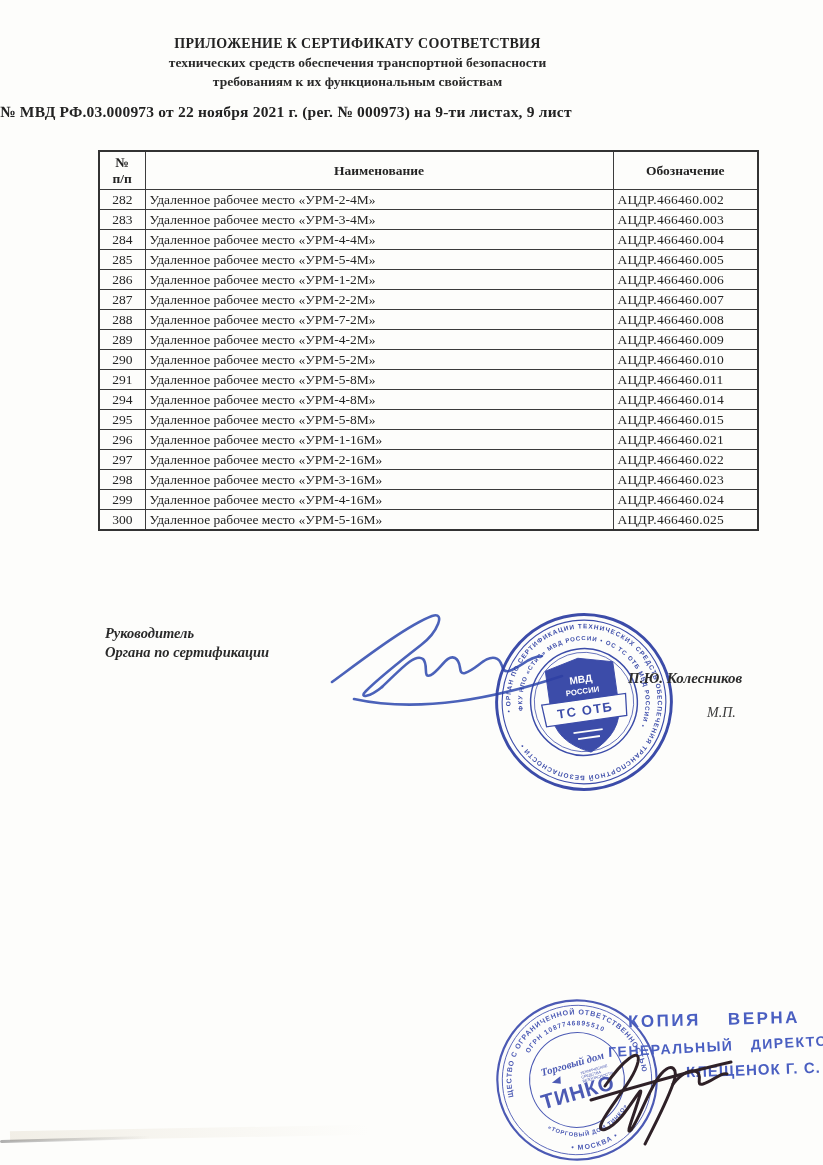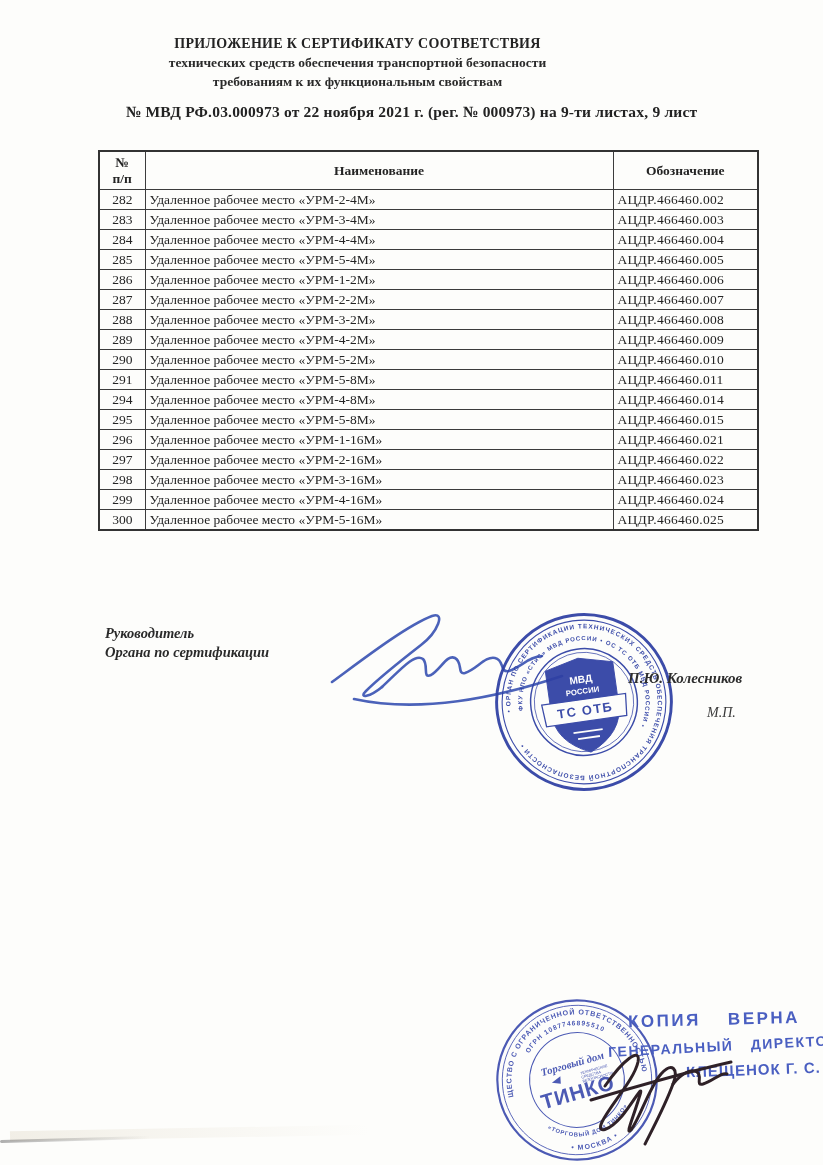--- a/index.html
+++ b/index.html
@@ -9,21 +9,21 @@
     font-family:"Liberation Serif","DejaVu Serif",serif;
     color:#1e1e1e;
     -webkit-font-smoothing:antialiased;
   }
   .page{position:absolute;inset:0;}
 
   
   .doc-header{position:absolute;top:36px;left:0;width:715px;text-align:center;}
   .title-main{font-size:14px;font-weight:bold;letter-spacing:.3px;color:#232323;}
   .title-sub{font-size:13.5px;font-weight:bold;margin-top:3px;color:#2a2a2a;}
-  .cert-line{position:absolute;top:103px;left:0;width:823px;text-align:center;
+  .cert-line{position:absolute;top:103px;left:0;width:823px;text-align:left;
     font-size:15.5px;font-weight:bold;color:#232323;letter-spacing:.2px;}
 
   
   .tbl-wrap{position:absolute;left:98px;top:150px;width:661px;}
   table.items{border-collapse:collapse;width:100%;table-layout:fixed;
     font-size:13.5px;color:#242424;}
   table.items td,table.items th{border:1px solid #3c3c3c;padding:0 4px;height:19px;
     line-height:1.15;overflow:hidden;white-space:nowrap;}
   table.items{border:2px solid #333;}
   table.items th{font-size:13.5px;font-weight:bold;text-align:center;height:37px;}
@@ -118,21 +118,21 @@
             <td class="c-name">Удаленное рабочее место «УРМ-1-2М»</td>
             <td class="c-desig">АЦДР.466460.006</td>
           </tr>
           <tr>
             <td class="c-num">287</td>
             <td class="c-name">Удаленное рабочее место «УРМ-2-2М»</td>
             <td class="c-desig">АЦДР.466460.007</td>
           </tr>
           <tr>
             <td class="c-num">288</td>
-            <td class="c-name">Удаленное рабочее место «УРМ-3-2М»</td>
+            <td class="c-name">Удаленное рабочее место «УРМ-7-2М»</td>
             <td class="c-desig">АЦДР.466460.008</td>
           </tr>
           <tr>
             <td class="c-num">289</td>
             <td class="c-name">Удаленное рабочее место «УРМ-4-2М»</td>
             <td class="c-desig">АЦДР.466460.009</td>
           </tr>
           <tr>
             <td class="c-num">290</td>
             <td class="c-name">Удаленное рабочее место «УРМ-5-2М»</td>

